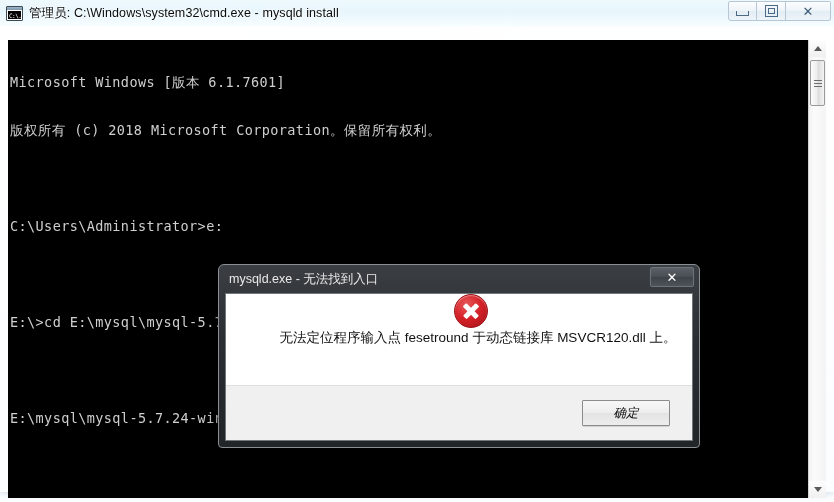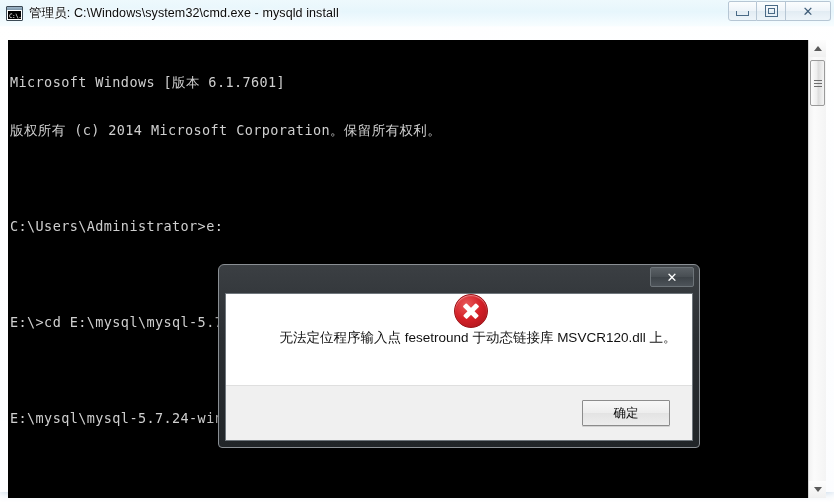--- a/index.html
+++ b/index.html
@@ -373,20 +373,21 @@
     background: linear-gradient(to bottom, #f7f7f7 0%, #ededed 50%, #e3e3e3 51%, #ededed 100%);
     border: 1px solid #8c8c8c;
     border-radius: 1px;
     font-size: 12.5px;
     color: #0d0d0d;
     display: flex;
     align-items: center;
     justify-content: center;
     box-shadow: 0 1px 0 rgba(0,0,0,0.12);
     box-sizing: border-box;
+    font-style: italic;
   }
 </style>
 </head>
 <body>
 
 <div id="root">
   <div class="desktop"></div>
 
   <div class="cmd-window">
     <div class="aero-frame"></div>
@@ -413,21 +414,21 @@
           <div class="glyph">
             <span class="close-glyph">✕</span>
           </div>
         </div>
       </div>
     </div>
 
     <div class="console">
       <div class="console-text">
         <span class="ln">Microsoft Windows [版本 6.1.7601]</span>
-        <span class="ln">版权所有 (c) 2014 Microsoft Corporation。保留所有权利。</span>
+        <span class="ln">版权所有 (c) 2018 Microsoft Corporation。保留所有权利。</span>
         <span class="ln"></span>
         <span class="ln">C:\Users\Administrator&gt;e:</span>
         <span class="ln"></span>
         <span class="ln">E:\&gt;cd E:\mysql\mysql-5.7.24-winx64</span>
         <span class="ln"></span>
         <span class="ln">E:\mysql\mysql-5.7.24-winx64&gt;cd bin</span>
         <span class="ln"></span>
         
         
         
@@ -442,20 +443,21 @@
         </div>
         <div class="sb-arrow down">
           <div class="tri down"></div>
         </div>
       </div>
     </div>
   </div>
 
   <div class="dialog">
     <div class="dlg-titlebar">
+      <span class="dlg-title-text">mysqld.exe - 无法找到入口</span>
       <div class="dlg-close">
         <span class="dlg-close-x">✕</span>
       </div>
     </div>
 
     <div class="dlg-body">
       <div class="dlg-message-area">
         <div class="error-icon"></div>
         <div class="dlg-message">无法定位程序输入点 fesetround 于动态链接库 MSVCR120.dll 上。</div>
       </div>

